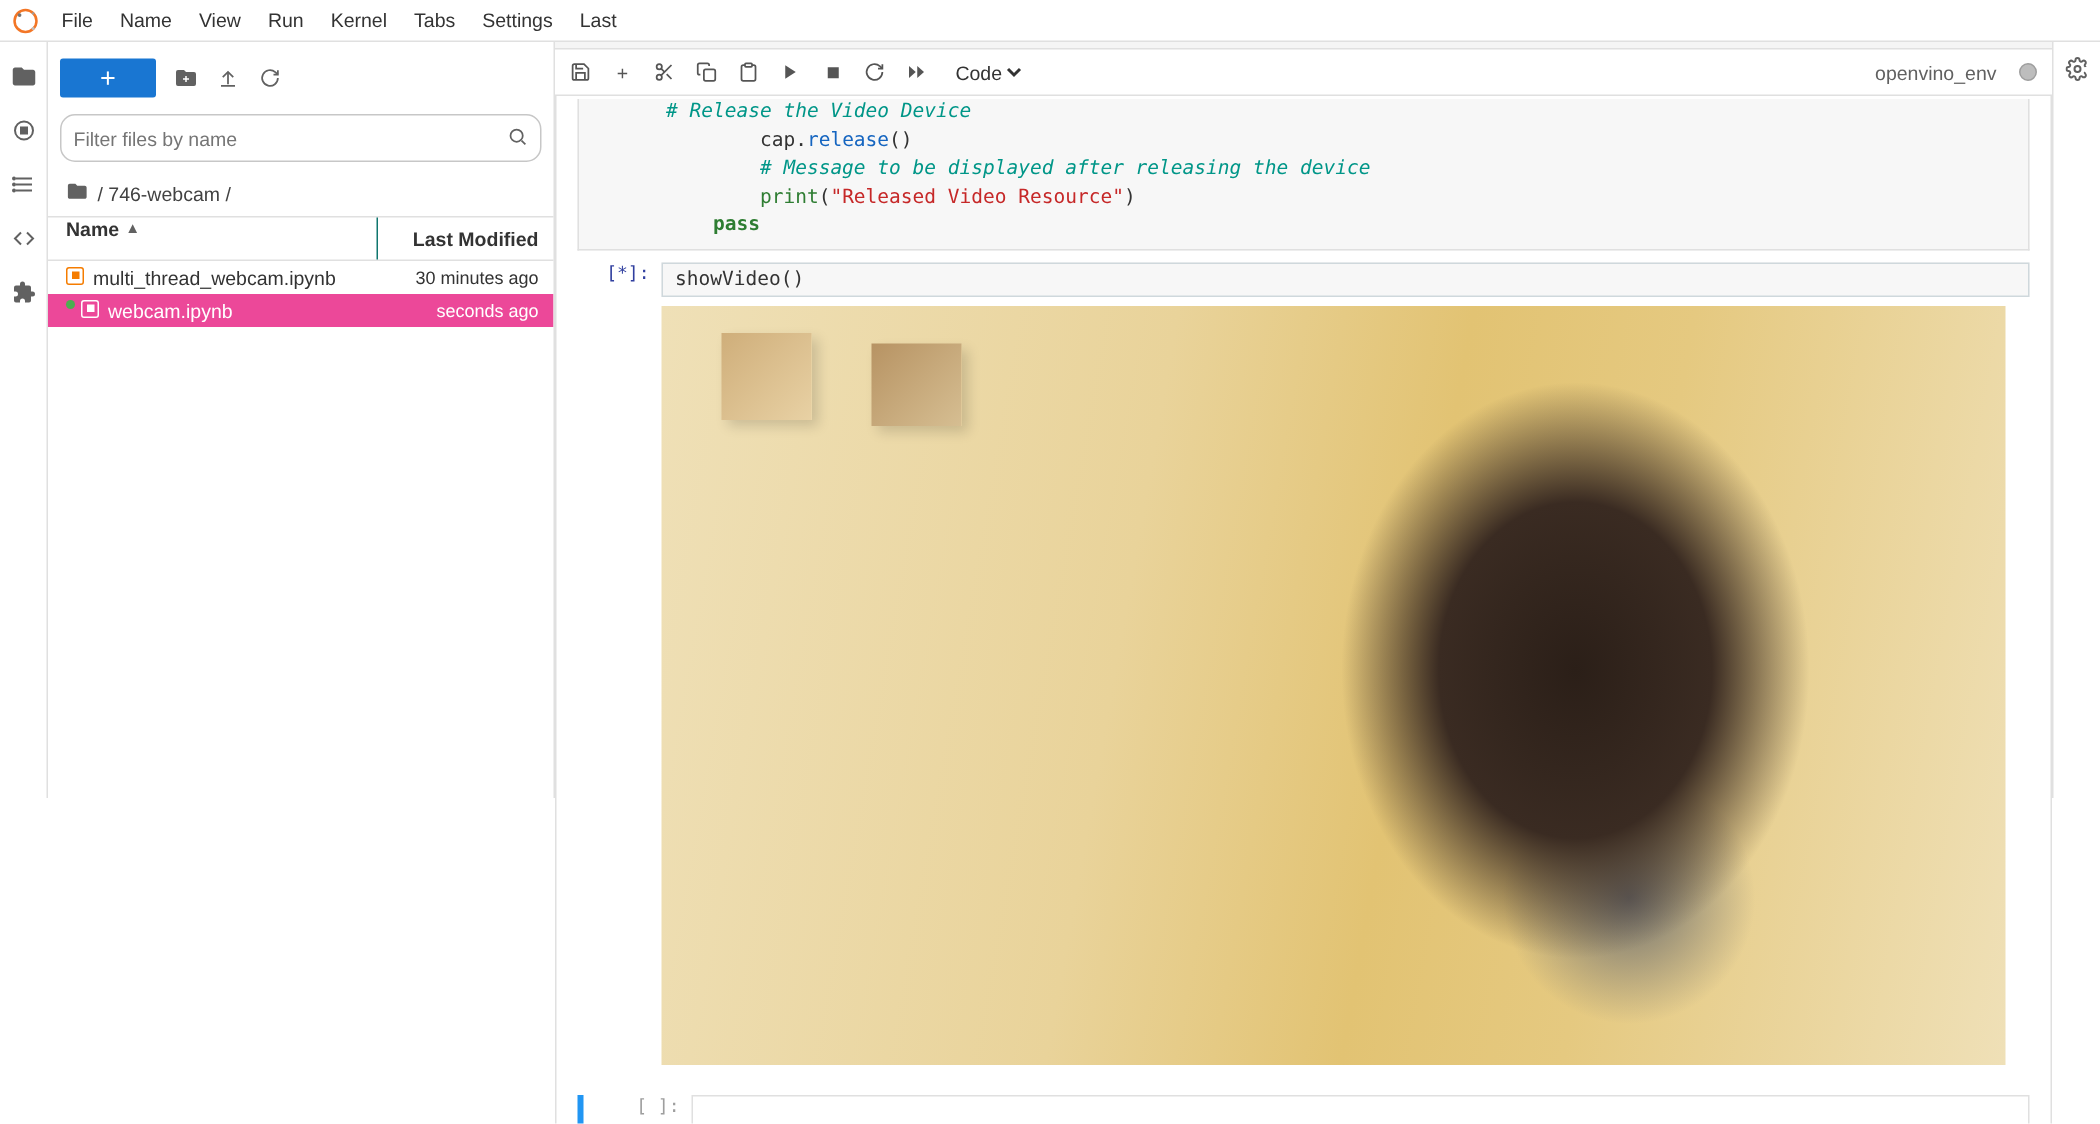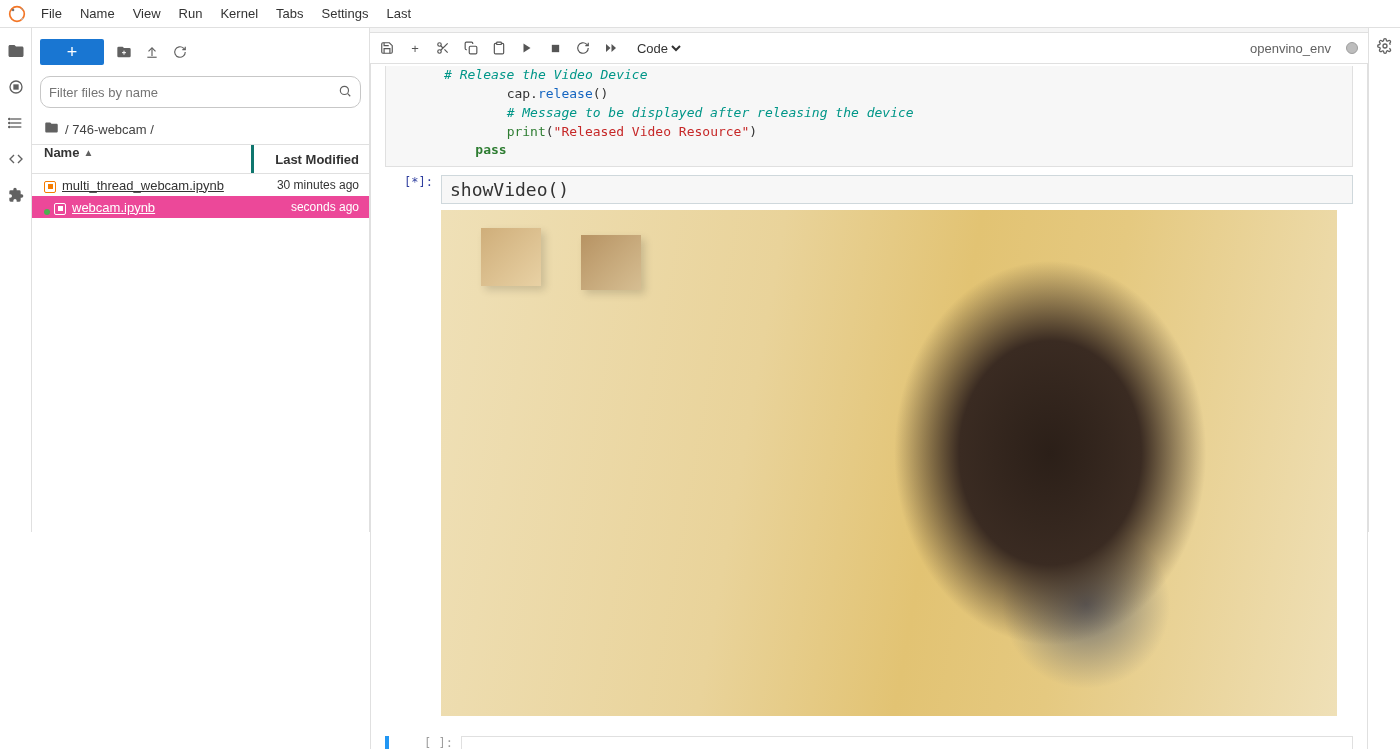--- a/index.html
+++ b/index.html
@@ -23,26 +23,26 @@
   .btn-new { width:64px; height:26px; background:#1976d2; border-radius:2px; display:flex; align-items:center; justify-content:center; color:#fff; font-size:18px; cursor:pointer; }
   .tb-ic { width:16px; height:16px; display:flex; align-items:center; justify-content:center; color:#616161; cursor:pointer; }
   .filter { margin:6px 8px; border:1px solid #c7c7c7; border-radius:10px; height:32px; display:flex; align-items:center; padding:0 8px; color:#757575; }
   .filter input { flex:1; border:none; outline:none; font-size:13px; background:transparent; }
   .filter .search-ic { color:#616161; }
   .crumb { padding:6px 12px; display:flex; align-items:center; gap:6px; color:#424242; }
   .crumb .fld { color:#616161; }
 
   .fp-headers { display:flex; align-items:flex-start; height:30px; border-top:1px solid #e0e0e0; border-bottom:1px solid #e0e0e0; font-weight:600; font-size:13px; }
   .fp-headers .col-name { flex:1; padding-left:12px; display:flex; align-items:center; gap:4px;}
-  .fp-headers .col-mod { width:118px; text-align:right; padding-right:10px; border-left:3px solid #0f766e; height:100%; display:flex; align-items:center; justify-content:flex-end;}
+  .fp-headers .col-mod { width:118px; text-align:right; padding-right:10px; border-left:1px solid #0f766e; height:100%; display:flex; align-items:center; justify-content:flex-end;}
   .caret-up { font-size:10px; color:#616161; }
 
   .fp-list { flex:1; overflow:auto; }
   .fp-row { display:flex; align-items:center; height:22px; padding:0 10px 0 12px; }
-  .fp-row .nm { flex:1; display:flex; align-items:flex-end; gap:6px; font-size:13px;text-decoration:underline; }
+  .fp-row .nm { flex:1; display:flex; align-items:flex-start; gap:6px; font-size:13px; }
   .fp-row .md { width:118px; text-align:right; font-size:12px; }
   .fp-row.selected { background:#ec4899; color:#fff; }
   .nb-icon { width:12px;height:12px;border:1.5px solid #f57c00;display:inline-flex;align-items:center;justify-content:center;border-radius:2px;}
   .nb-icon::after{content:"";width:5px;height:5px;background:#f57c00;}
   .fp-row.selected .nb-icon{border-color:#fff;}
   .fp-row.selected .nb-icon::after{background:#fff;}
   .dot-green { width:6px; height:6px; border-radius:50%; background:#4caf50; margin-right:-2px;}
 
   
   .rightstrip { width:32px; border-left:1px solid #e0e0e0; display:flex; flex-direction:column; align-items:center; padding-top:10px; color:#555;}
@@ -61,21 +61,21 @@
 
   .codeview { font-family: Menlo,Consolas,monospace; font-size:13px; line-height:1.45; background:#f7f7f7; border:1px solid #e0e0e0; border-top:none; padding:0 10px 6px 58px; margin-bottom:8px; white-space:pre; color:#333;}
   .c-comment{ color:#009688; font-style:italic;}
   .c-call{ color:#1565c0;}
   .c-print{ color:#2e7d32;}
   .c-str{ color:#c62828;}
   .c-kw{ color:#2e7d32; font-weight:600;}
 
   .exec-cell { display:flex; align-items:flex-start; margin-top:6px;}
   .exec-cell .prompt{ width:56px; text-align:right; padding-right:8px; font-family:Menlo,Consolas,monospace; font-size:12px; color:#303f9f;}
-  .exec-cell .inp{ flex:1; border:1px solid #cfd8dc; background:#f7f7f7; padding:3px 8px; font-family: Menlo,Consolas,monospace; font-size:18px;}
+  .exec-cell .inp{ flex:1; border:1px solid #cfd8dc; background:#f7f7f7; padding:3px 8px; font-family: Menlo,Consolas,monospace; font-size:13px;}
 
   .video-out { margin:6px 0 0 56px; width:896px; height:506px;
     background:
       radial-gradient(ellipse 260px 320px at 68% 48%, #2b1f18 0%, #3a2b22 35%, transparent 60%),
       radial-gradient(circle 120px at 72% 78%, #6f6f6f 0%, transparent 70%),
       linear-gradient(100deg,#efe0b7 0%, #e9d39a 35%, #e2c373 55%, #e5c980 70%, #efe0b7 100%);
     position:relative; overflow:hidden;
   }
   .video-out::before{content:"";position:absolute;left:40px;top:18px;width:60px;height:58px;background:linear-gradient(135deg,#cfae7a,#e8d1a4);box-shadow:4px 4px 8px rgba(0,0,0,.15);}
   .video-out::after{content:"";position:absolute;left:140px;top:25px;width:60px;height:55px;background:linear-gradient(135deg,#b79363,#d6be92);box-shadow:4px 4px 8px rgba(0,0,0,.15);}

